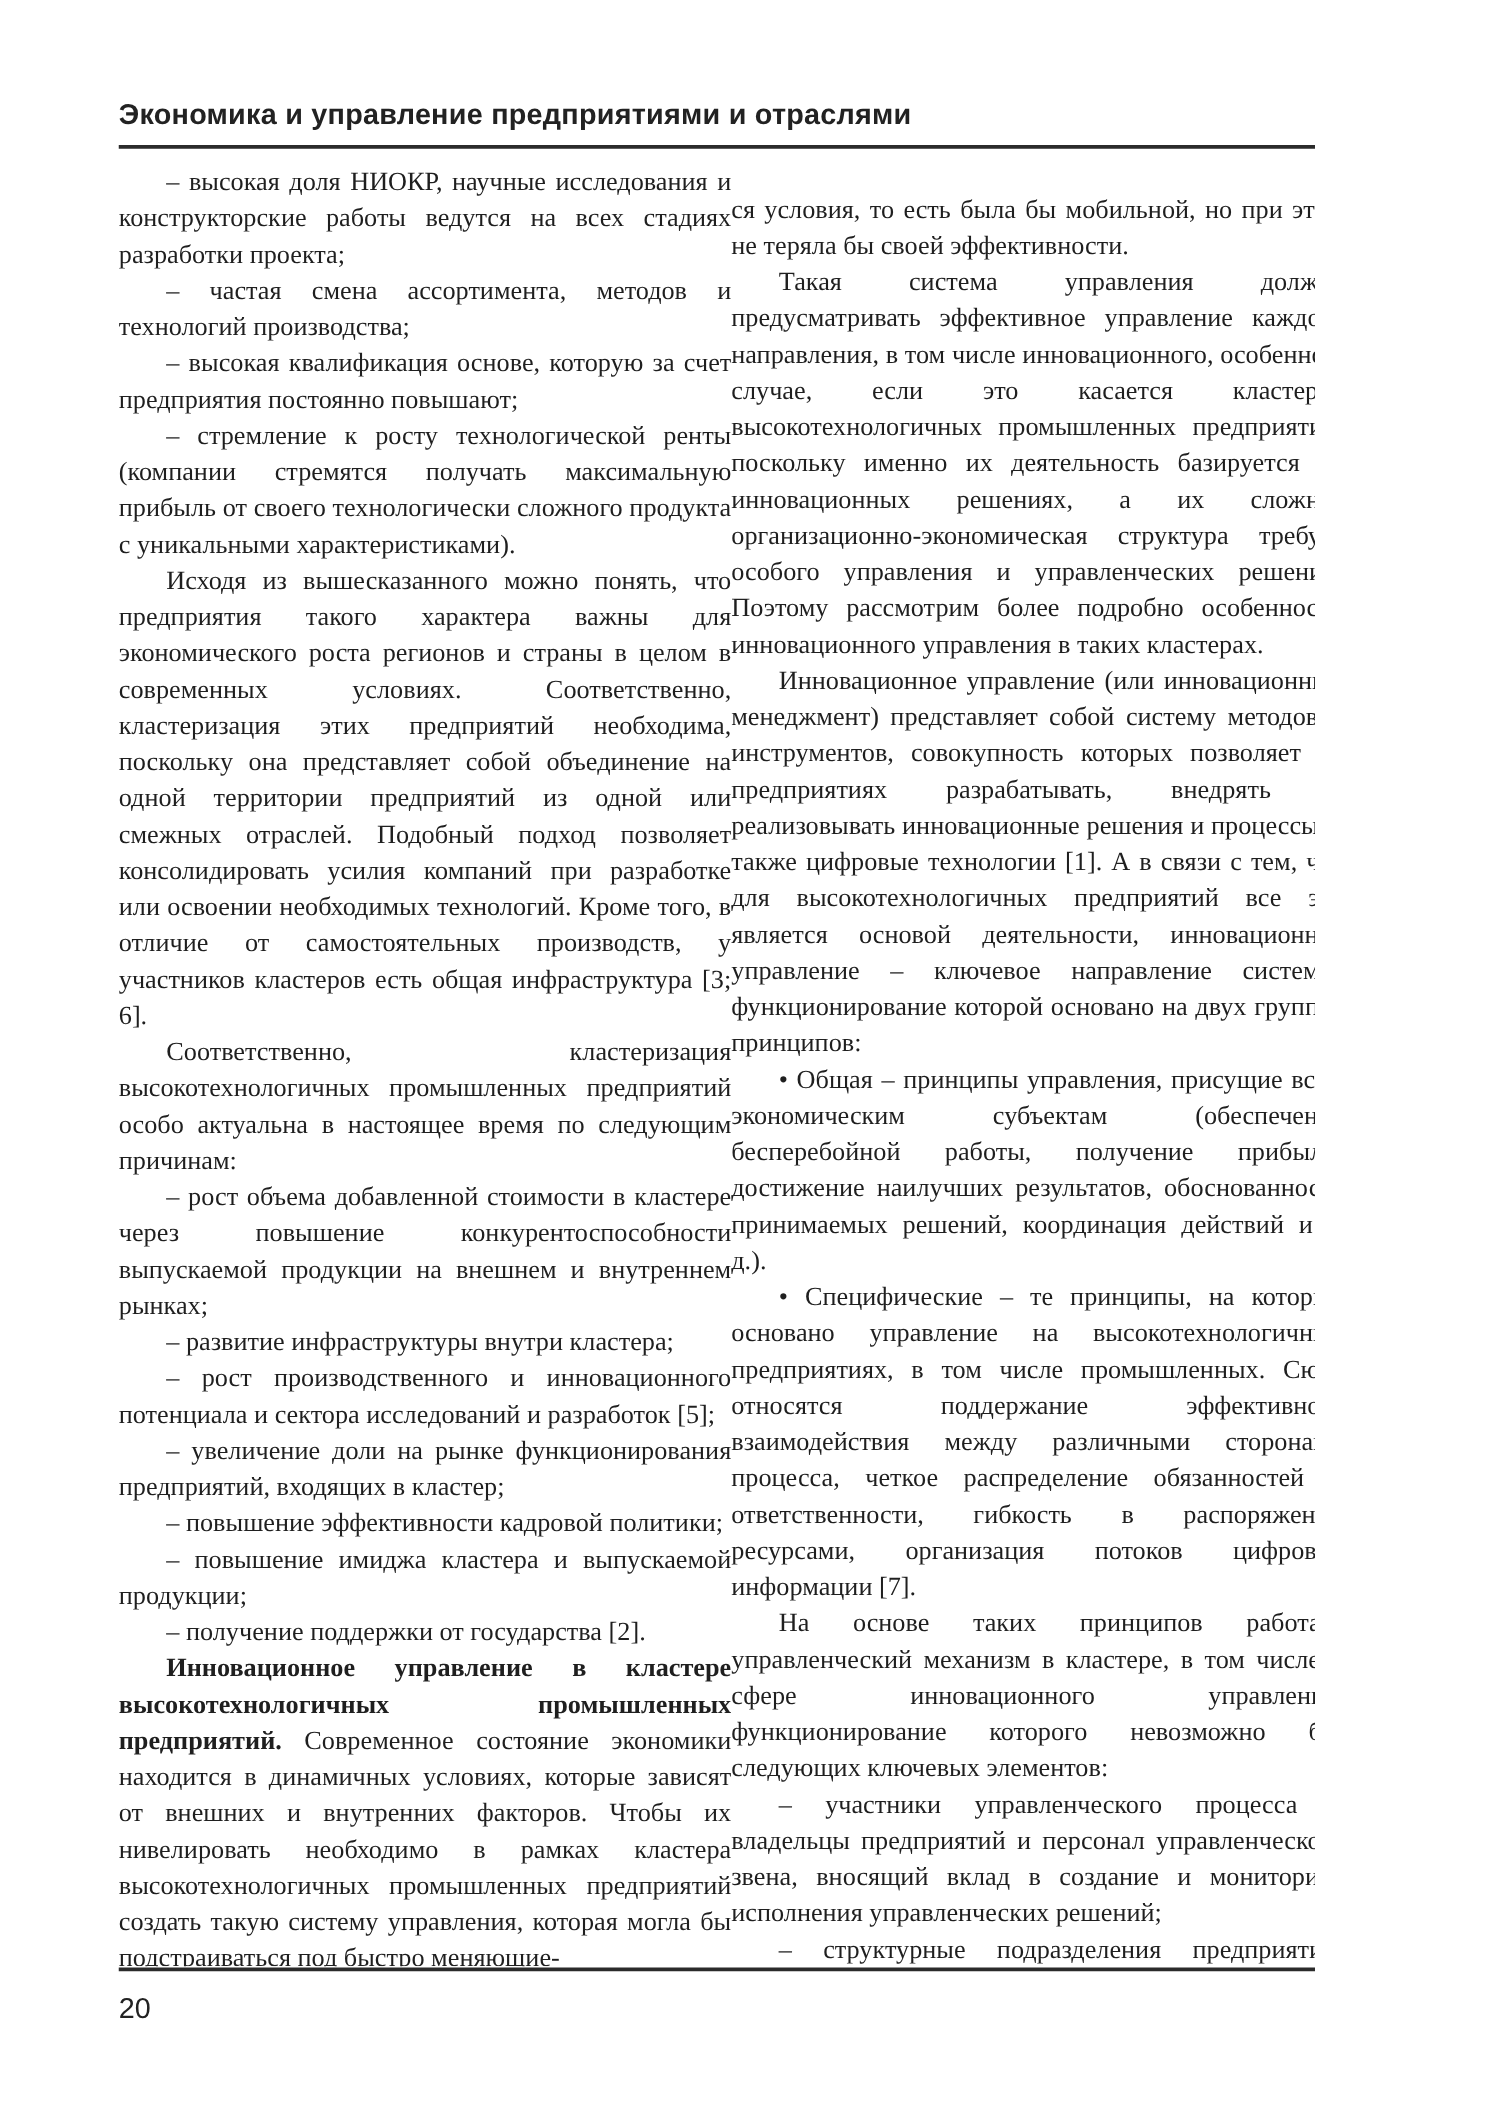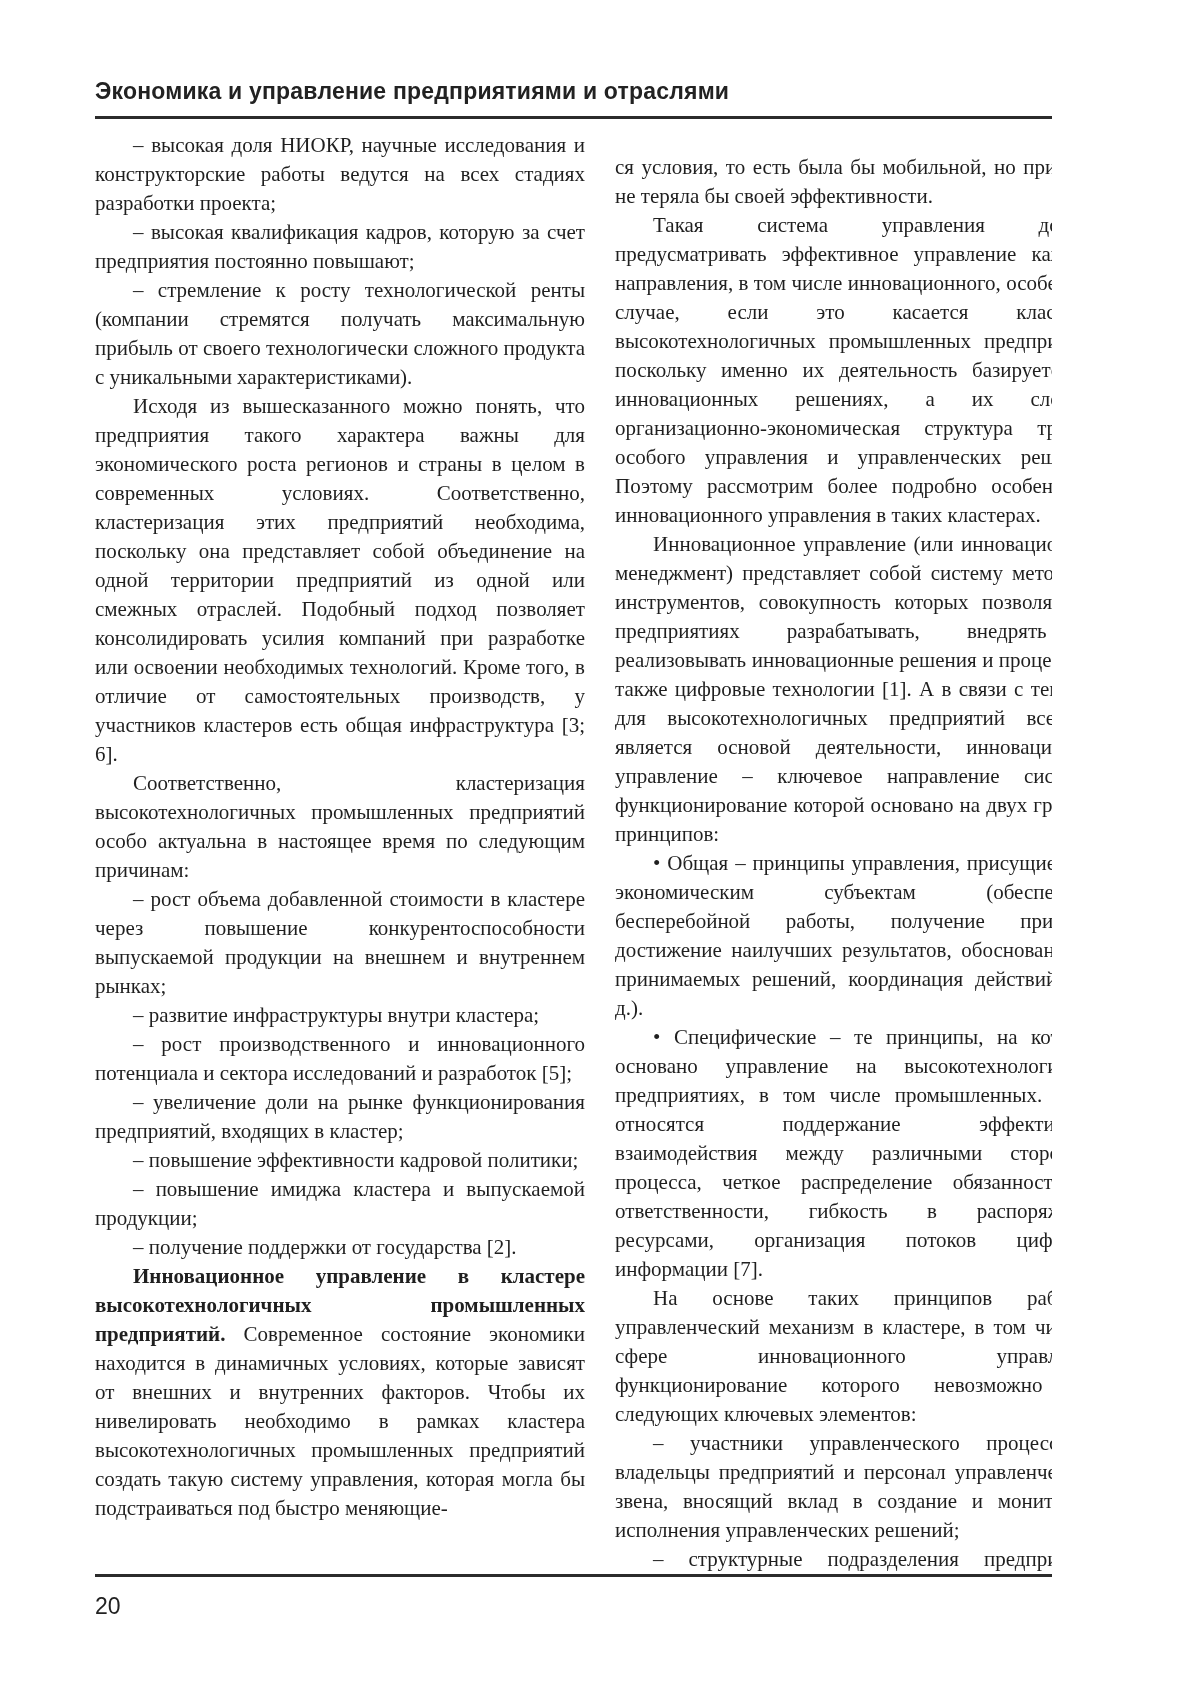--- a/index.html
+++ b/index.html
@@ -20,21 +20,20 @@
   }
   .header-rule {
     position: absolute;
     left: 95px; top: 116px; width: 1010px; height: 3px;
     background: #2b2b2b;
   }
   .content {
     position: absolute;
     left: 95px; top: 131px; width: 1010px; height: 1442px;
     display: flex;
-    column-gap: 30px;
     overflow: hidden;
   }
   .column {
     width: 490px;
     font-family: "Liberation Serif", serif;
     font-size: 21px;
     line-height: 29px;
     text-align: justify;
     color: #1f1f1f;
   }
@@ -64,21 +63,22 @@
 
 <div class="page">
 
   <div class="running-header">Экономика и управление предприятиями и отраслями</div>
 
   <div class="header-rule"></div>
 
   <div class="content">
     <div class="column">
         <p class="para">– высокая доля НИОКР, научные исследования и конструкторские работы ведутся на всех стадиях разработки проекта;</p>
-        <p class="para">– высокая квалификация кадров, которую за счет предприятия постоянно повышают;</p>
+        <p class="para">– частая смена ассортимента, методов и технологий производства;</p>
+        <p class="para">– высокая квалификация основе, которую за счет предприятия постоянно повышают;</p>
         <p class="para">– стремление к росту технологической ренты (компании стремятся получать максимальную прибыль от своего технологически сложного продукта с уникальными характеристиками).</p>
         <p class="para">Исходя из вышесказанного можно понять, что предприятия такого характера важны для экономического роста регионов и страны в целом в современных условиях. Соответственно, кластеризация этих предприятий необходима, поскольку она представляет собой объединение на одной территории предприятий из одной или смежных отраслей. Подобный подход позволяет консолидировать усилия компаний при разработке или освоении необходимых технологий. Кроме того, в отличие от самостоятельных производств, у участников кластеров есть общая инфраструктура [3; 6].</p>
         <p class="para">Соответственно, кластеризация высокотехнологичных промышленных предприятий особо актуальна в настоящее время по следующим причинам:</p>
         <p class="para">– рост объема добавленной стоимости в кластере через повышение конкурентоспособности выпускаемой продукции на внешнем и внутреннем рынках;</p>
         <p class="para">– развитие инфраструктуры внутри кластера;</p>
         <p class="para">– рост производственного и инновационного потенциала и сектора исследований и разработок [5];</p>
         <p class="para">– увеличение доли на рынке функционирования предприятий, входящих в кластер;</p>
         <p class="para">– повышение эффективности кадровой политики;</p>
         <p class="para">– повышение имиджа кластера и выпускаемой продукции;</p>
         <p class="para">– получение поддержки от государства [2].</p>

